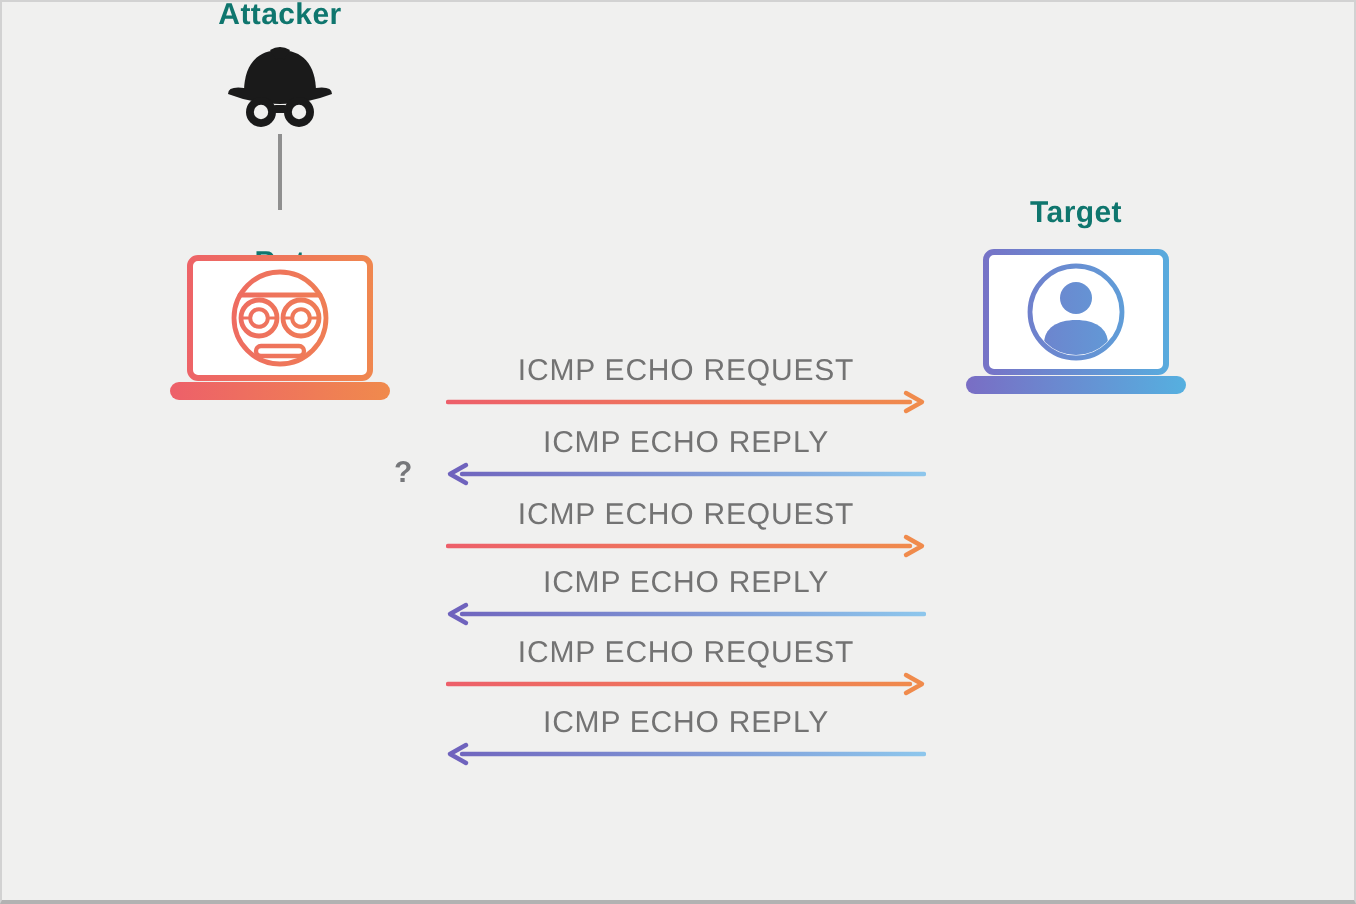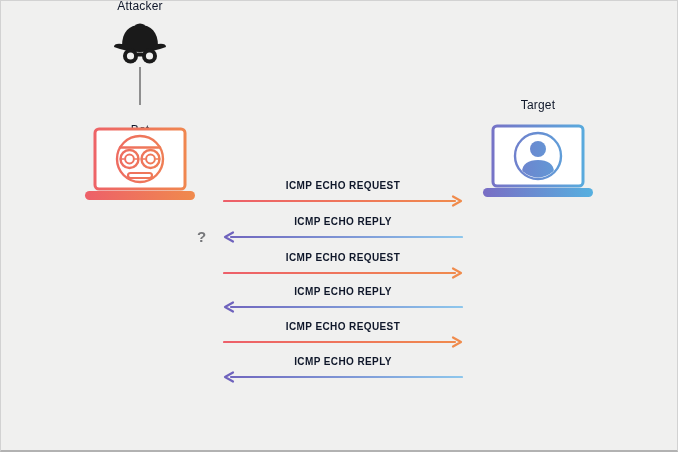--- a/index.html
+++ b/index.html
@@ -11,43 +11,43 @@
     position:relative;
     width:676px;height:449px;
     background:#f0f0ef;
     border:1px solid #d2d2d2;
     border-bottom:2px solid #b2b2b2;
     overflow:hidden;
   }
   .node-label{
     position:absolute;
     transform:translateX(-50%);
-    font-size:12px;
-    font-weight:normal;
-    color:#0f172a;
+    font-size:15px;
+    font-weight:bold;
+    color:#0f766e;
     letter-spacing:.2px;
     white-space:nowrap;
   }
   .icon-abs{position:absolute;}
   .connector{
     position:absolute;
     width:2px;
     background:#8f8f8f;
   }
   .msg-row{
     position:absolute;
     left:222px;
     width:240px;
     text-align:center;
   }
   .msg-label{
     display:block;
-    font-size:10px;
-    font-weight:bold;
-    color:#0f172a;
+    font-size:15px;
+    font-weight:normal;
+    color:#737373;
     letter-spacing:.4px;
     line-height:15px;
     white-space:nowrap;
   }
   .msg-arrow{display:block;margin-top:2px;}
   .qmark{
     position:absolute;
     font-size:15px;
     font-weight:bold;
     color:#76777a;

